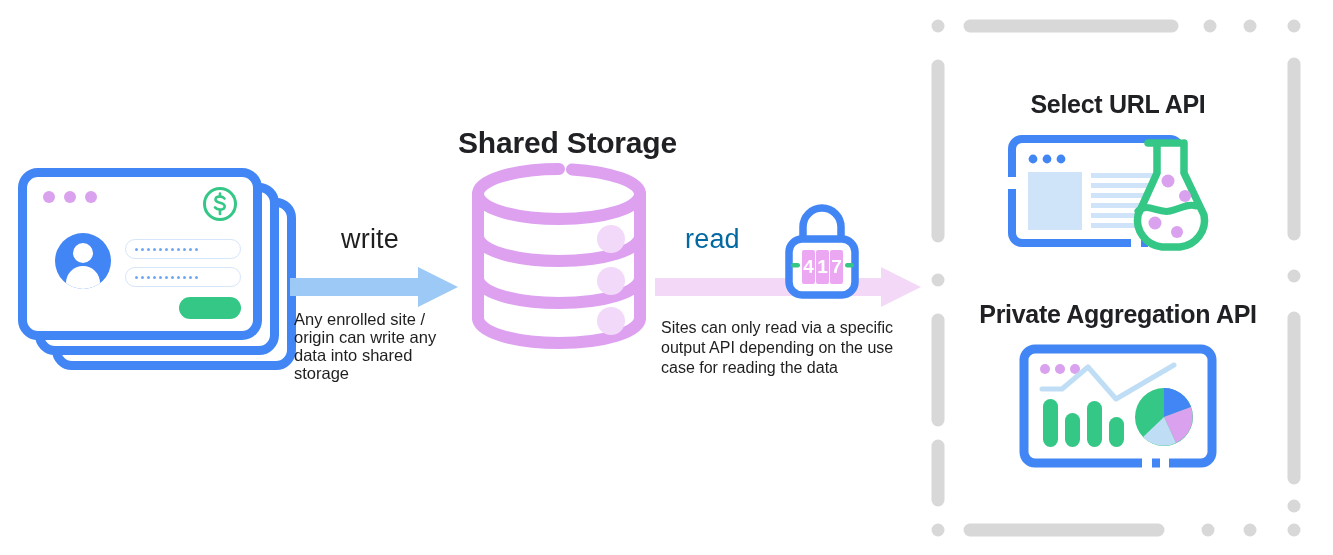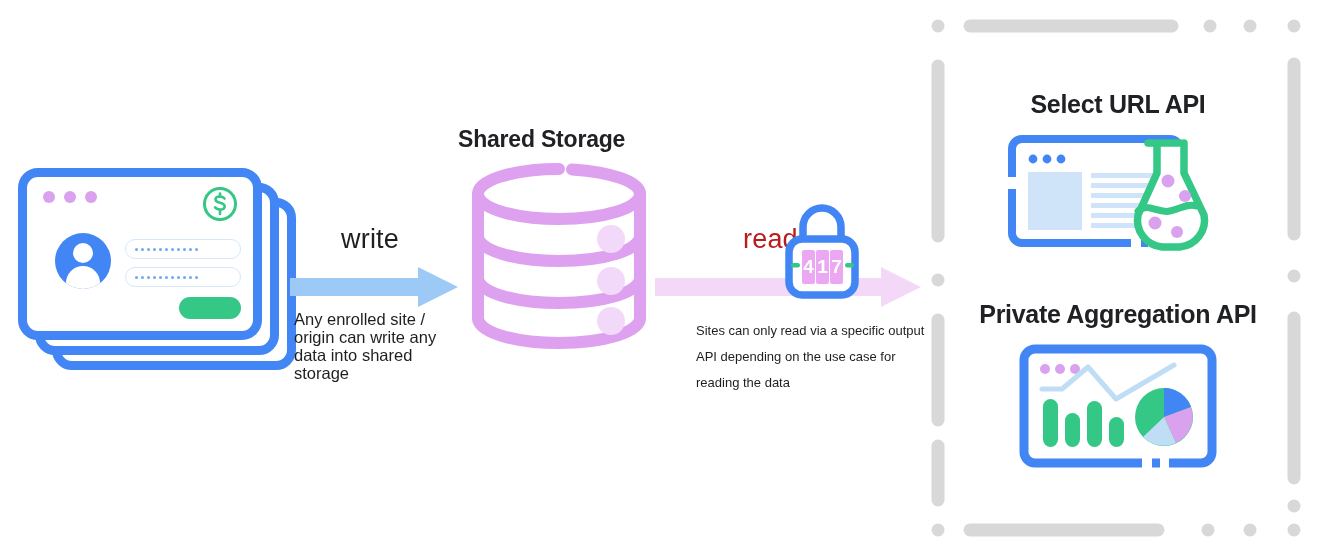--- a/index.html
+++ b/index.html
@@ -83,34 +83,34 @@
   }
   #write-arrow { position: absolute; left: 290px; top: 266px; }
   #write-caption {
     position: absolute; left: 294px; top: 310px; width: 170px;
     font-size: 16.5px; line-height: 18px; color: #1f1f20;
   }
 
   
   #storage-title {
     position: absolute; left: 458px; top: 126px;
-    font-size: 23px; font-weight: bold; color: #202124; letter-spacing: -0.2px;
+    font-size: 30px; font-weight: bold; color: #202124; letter-spacing: -0.2px;
   }
   #storage-cylinder { position: absolute; left: 466px; top: 160px; }
 
   
   #read-label {
-    position: absolute; left: 743px; top: 224px;
-    font-size: 27px; color: #b91c1c; letter-spacing: 0.2px;
+    position: absolute; left: 685px; top: 224px;
+    font-size: 27px; color: #0369a1; letter-spacing: 0.2px;
   }
   #read-arrow { position: absolute; left: 655px; top: 266px; }
   #lock-icon  { position: absolute; left: 779px; top: 203px; }
   #read-caption {
     position: absolute; left: 661px; top: 318px; width: 240px;
-    font-size: 13px; line-height: 26px; color: #1f1f20; margin-left: 35px;
+    font-size: 16px; line-height: 20px; color: #1f1f20;
   }
 
   
   #right-panel {
     position: absolute; left: 918px; top: 8px;
     width: 400px; height: 538px;
   }
   .api-block { position: absolute; left: 0; width: 400px; text-align: center; }
   .api-title {
     font-size: 25px; font-weight: bold; color: #202124; letter-spacing: -0.3px;

